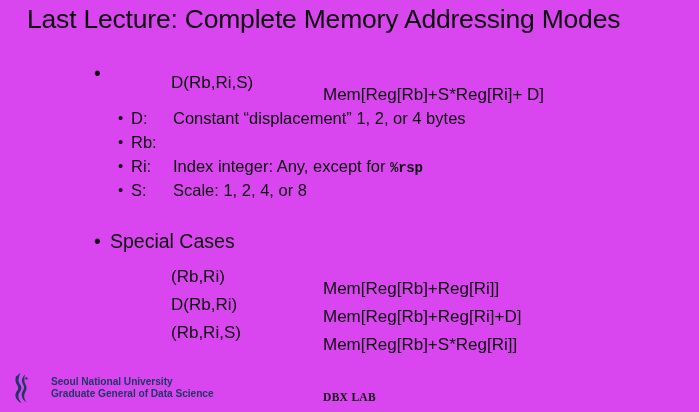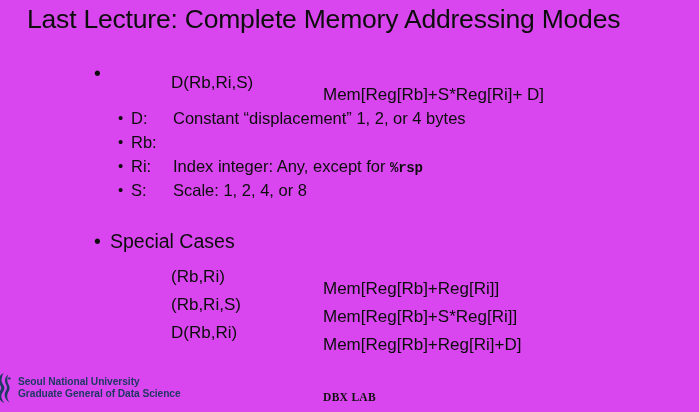--- a/index.html
+++ b/index.html
@@ -115,25 +115,25 @@
     font-size: 14px;
     letter-spacing: -0.3px;
   }
 
   .spacer-lg { height: 26px; }
   .spacer-sm { height: 9px; }
 
   
   .logo-block {
     position: absolute;
-    left: 0px;
+    left: 17px;
     bottom: 8px;
     display: flex;
     align-items: center;
-    gap: 4px;
+    gap: 20px;
     justify-content: center;
   }
   .logo-emblem {
     width: 18px;
     height: 32px;
     margin-left: -4px;
     flex: none;
     overflow: hidden;
   }
   .logo-text {
@@ -211,27 +211,27 @@
     </div>
 
     <div class="spacer-sm"></div>
 
     <div class="formula-row">
       <span class="col-pattern">(Rb,Ri)</span>
       <span class="col-meaning">Mem[Reg[Rb]+Reg[Ri]]</span>
     </div>
 
     <div class="formula-row">
+      <span class="col-pattern">D(Rb,Ri)</span>
+      <span class="col-meaning">Mem[Reg[Rb]+Reg[Ri]+D]</span>
+    </div>
+
+    <div class="formula-row">
       <span class="col-pattern">(Rb,Ri,S)</span>
       <span class="col-meaning">Mem[Reg[Rb]+S*Reg[Ri]]</span>
-    </div>
-
-    <div class="formula-row">
-      <span class="col-pattern">D(Rb,Ri)</span>
-      <span class="col-meaning">Mem[Reg[Rb]+Reg[Ri]+D]</span>
     </div>
 
   </div>
 
   <div class="logo-block">
     <div class="logo-emblem">
       <svg width="18" height="32" viewBox="0 0 18 32" xmlns="http://www.w3.org/2000/svg">
         <g fill="#1f3864">
           <path d="M7.5 1 C4 3, 2 6, 2.6 9.5 C3.1 12.4, 5.2 13.6, 5.2 16 C5.2 18.6, 2.4 19.8, 2.4 23 C2.4 26.6, 5 29.6, 8.6 31 C6.4 28.6, 5.2 26.2, 5.4 23.6 C5.6 20.6, 8.4 19.2, 8.4 16 C8.4 13, 6 11.6, 5.6 9.2 C5.2 6.4, 6.2 3.6, 7.5 1 Z"></path>
           <path d="M12 2.4 C9.6 4.8, 8.6 7.2, 9 9.6 C9.4 12, 11 13.4, 11 15.8 C11 18.4, 8.6 19.8, 8.6 22.8 C8.6 26, 10.6 28.8, 13.6 30.4 C11.8 28, 11 25.8, 11.2 23.4 C11.4 20.6, 13.6 19.2, 13.6 16 C13.6 13, 11.6 11.6, 11.4 9.2 C11.2 6.8, 11.4 4.6, 12 2.4 Z"></path>

